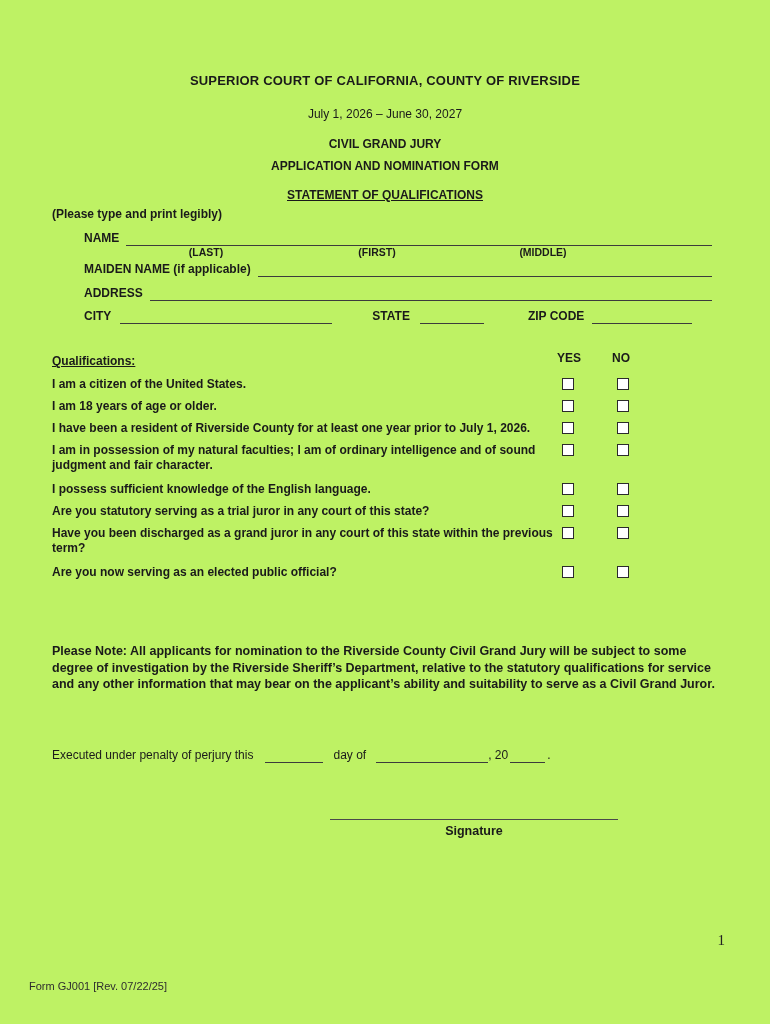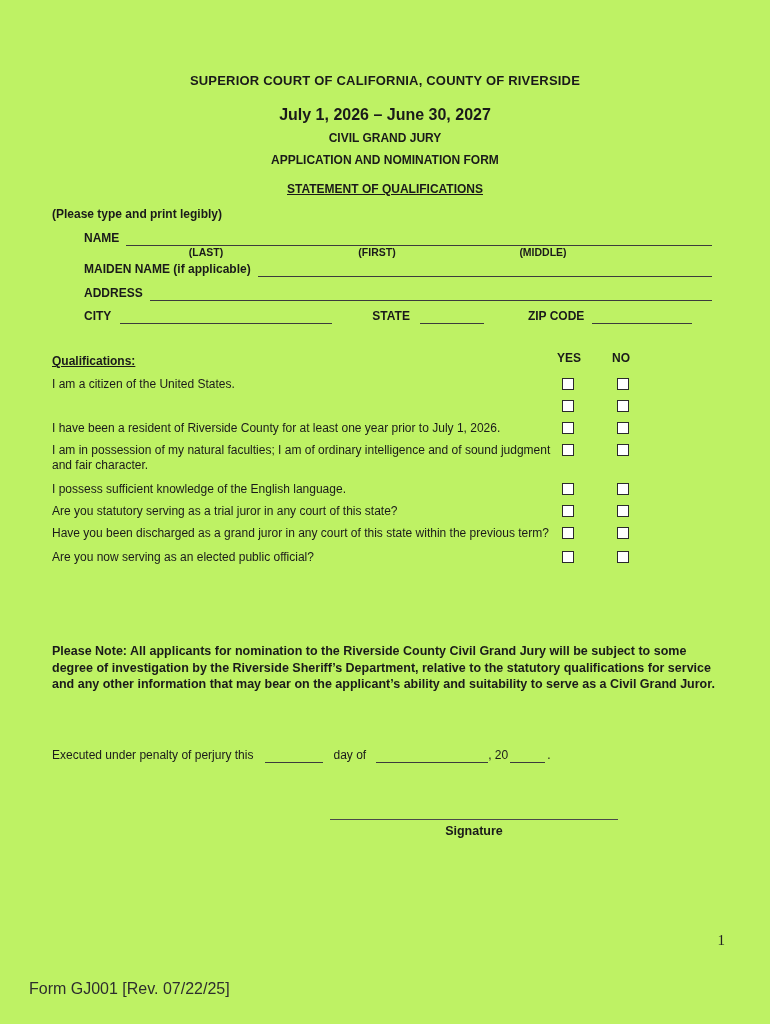--- a/index.html
+++ b/index.html
@@ -9,21 +9,21 @@
     width: 770px;
     height: 1024px;
     background: #bef264;
     font-family: "Liberation Sans", "DejaVu Sans", sans-serif;
     color: #1a1a1a;
     overflow: hidden;
   }
   
   .header { position: absolute; top: 73px; left: 0; right: 0; text-align: center; }
   .court-title { font-size: 13px; font-weight: 700; line-height: 16px; margin-bottom: 18px; letter-spacing: .2px; }
-  .term-line   { font-size: 16px; font-weight: 700; line-height: 15px; margin-bottom: 9px; }
+  .term-line   { font-size: 12px; font-weight: 400; line-height: 15px; margin-bottom: 15px; }
   .jury-line   { font-size: 12px; font-weight: 700; line-height: 15px; margin-bottom: 7px; }
   .formname-line { font-size: 12px; font-weight: 700; line-height: 15px; margin-bottom: 14px; }
   .section-line { font-size: 12px; font-weight: 700; line-height: 15px; text-decoration: underline; }
   
   .fields { position: absolute; top: 207px; left: 52px; right: 58px; }
   .instruction { font-size: 12px; font-weight: 700; line-height: 15px; margin-bottom: 6px; }
   .f-row { display: flex; align-items: flex-end; height: 18px; }
   .f-label { font-size: 12px; font-weight: 700; white-space: nowrap; padding-bottom: 1px; padding-left: 32px; }
   .fill { border-bottom: 1.2px solid #3c3c3c; height: 16px; }
   .fill.grow { flex: 1 1 auto; margin-left: 7px; }
@@ -39,39 +39,39 @@
   .zip-label { margin-left: 12px; }
   .fill.zip-line { width: 100px; margin-left: 8px; }
   
   .quals { position: absolute; top: 351px; left: 52px; width: 660px; }
   .q-header { position: relative; height: 15px; margin-bottom: 11px; }
   .q-heading { font-size: 12px; font-weight: 700; text-decoration: underline; line-height: 15px; }
   .yes-col, .no-col { position: absolute; top: 0; font-size: 12px; font-weight: 700; line-height: 15px; }
   .yes-col { left: 505px; } .no-col { left: 560px; }
   .q-row { position: relative; margin-bottom: 7px; min-height: 15px; }
   .q-row.two-line { margin-bottom: 9px; }
-  .q-text { font-size: 12px; line-height: 15px; width: 505px; }
+  .q-text { font-size: 12px; line-height: 15px; width: 505px; font-weight: bold; }
   .chk { position: absolute; top: 1px; width: 12px; height: 12px; border: 1.5px solid #2b2b2b; background: #fff; }
   .chk.yes { left: 510px; } .chk.no { left: 565px; }
   
   .notice { position: absolute; top: 643px; left: 52px; width: 672px; font-size: 12.5px; font-weight: 700; line-height: 16.5px; }
   
   .executed { position: absolute; top: 747px; left: 52px; display: flex; align-items: flex-end; font-size: 12px; line-height: 16px; }
   .executed .seg { white-space: pre; padding-bottom: 1px; }
   .blank { border-bottom: 1.2px solid #3c3c3c; height: 14px; }
   .blank.day   { width: 58px;  margin: 0 10px 1px 12px; }
   .blank.month { width: 112px; margin: 0 0 1px 10px; }
   .blank.year  { width: 35px;  margin: 0 2px 1px 2px; }
   
   .signature { position: absolute; top: 819px; left: 330px; width: 288px; text-align: center; }
   .sig-line { border-top: 1.5px solid #4a4a4a; height: 0; }
   .sig-label { font-size: 12.5px; font-weight: 700; margin-top: 4px; }
   
   .page-num { position: absolute; top: 932px; right: 45px; font-family: "Liberation Serif", "DejaVu Serif", serif; font-size: 15px; color: #222; }
-  .form-id { position: absolute; top: 980px; left: 29px; font-size: 16px; color: #2e2e2e; }
+  .form-id { position: absolute; top: 980px; left: 29px; font-size: 11px; color: #2e2e2e; }
 </style>
 </head>
 <body>
 
 <div class="page">
 
   <div class="header">
     <div class="court-title">SUPERIOR COURT OF CALIFORNIA, COUNTY OF RIVERSIDE</div>
     <div class="term-line">July 1, 2026 – June 30, 2027</div>
     <div class="jury-line">CIVIL GRAND JURY</div>
@@ -118,20 +118,21 @@
       <span class="yes-col">YES</span>
       <span class="no-col">NO</span>
     </div>
 
     <div class="q-row">
       <div class="q-text">I am a citizen of the United States.</div>
       <div class="chk yes"></div>
       <div class="chk no"></div>
     </div>
     <div class="q-row">
+      <div class="q-text">I am 18 years of age or older.</div>
       <div class="chk yes"></div>
       <div class="chk no"></div>
     </div>
     <div class="q-row">
       <div class="q-text">I have been a resident of Riverside County for at least one year prior to July 1, 2026.</div>
       <div class="chk yes"></div>
       <div class="chk no"></div>
     </div>
     <div class="q-row two-line">
       <div class="q-text">I am in possession of my natural faculties; I am of ordinary intelligence and of sound judgment and fair character.</div>

